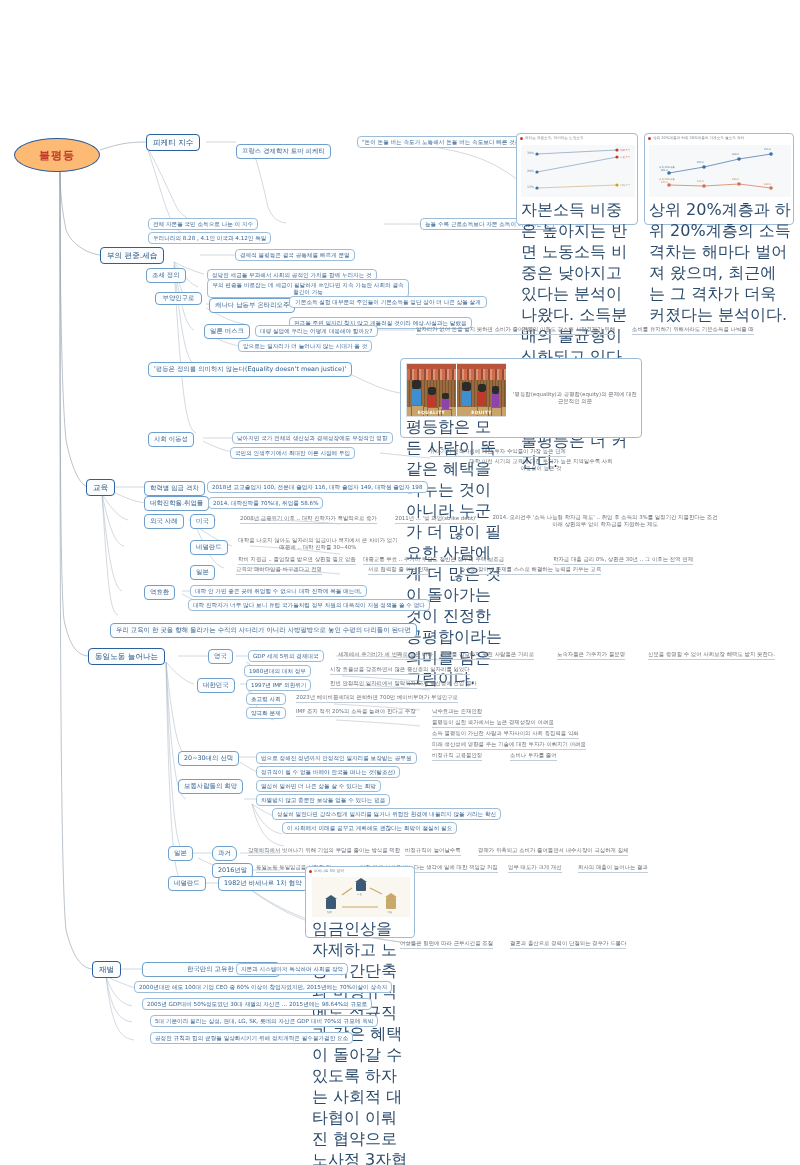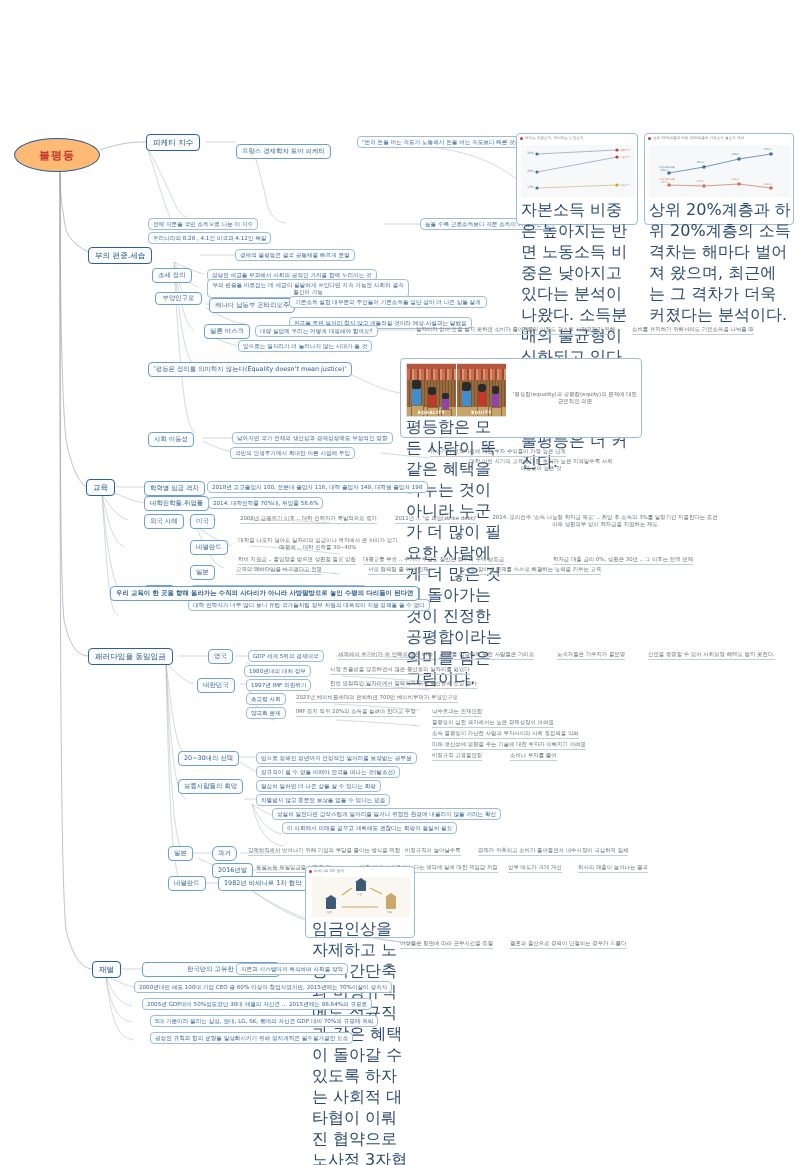--- a/index.html
+++ b/index.html
@@ -251,28 +251,28 @@
         <text x="10" y="35" font-size="2.4" fill="#c0703a">하위 20%계층</text>
         <text x="12" y="38" font-size="2.4" fill="#c0703a">147.0</text>
         <text x="48" y="37" font-size="2.4" fill="#c0703a">144.0</text>
         <text x="83" y="35" font-size="2.4" fill="#c0703a">150.0</text>
         <text x="115" y="40" font-size="2.4" fill="#c0703a">132.0</text>
       </svg>
     </div>
     <div class="cap" style="position:absolute;left:4px;top:66px;width:142px;">상위 20%계층과 하위 20%계층의 소득 격차는 해마다 벌어져 왔으며, 최근에는 그 격차가 더욱 커졌다는 분석이다.</div>
   </div>
 
-  <div class="node lv1" style="left:88px;top:247px;">
+  <div class="node lv1" style="left:100px;top:247px;">
     <span>부의 편중.세습</span>
   </div>
 
   <div class="node lv3" style="left:235px;top:249px;">
     <span>경제적 불평등은 결국 공동체를 빠르게 분열</span>
   </div>
-  <div class="node lv2" style="left:152px;top:268px;">
+  <div class="node lv2" style="left:146px;top:268px;">
     <span>조세 정의</span>
   </div>
   <div class="node lv3" style="left:207px;top:269px;">
     <span>정당한 세금을 부과해서 사회의 공적인 가치를 함께 누리자는 것</span>
   </div>
   <div class="node lv3 wrap" style="left:207px;top:279px;width:202px;">
     <span>부의 편중을 바로잡는 데 세금이 필달하게 쓰인다면 지속 가능한 사회와 결속활긴이 가능</span>
   </div>
   <div class="node lv2" style="left:155px;top:292px;width:47px;text-align:center;white-space:normal;line-height:1.15;">
     <span>부양인구로</span>
@@ -410,26 +410,26 @@
 
   <div class="node lv2" style="left:144px;top:585px;">
     <span>역효환</span>
   </div>
   <div class="node lv3" style="left:190px;top:585px;">
     <span>대학 안 가면 좋은 곳에 취업할 수 없으니 대학 진학에 목을 매는데,</span>
   </div>
   <div class="node lv3" style="left:188px;top:599px;">
     <span>대학 진학자가 너무 많다 보니 유럽 국가들처럼 정부 차원의 대폭적이 지원 정책을 쓸 수 없다</span>
   </div>
-  <div class="node lv2" style="left:110px;top:586px;font-weight:bold;">
+  <div class="node lv2" style="left:110px;top:623px;">
     <span>우리 교육이 한 곳을 향해 올라가는 수직의 사다리가 아니라 사방팔방으로 놓인 수평의 다리들이 된다면</span>
   </div>
 
   <div class="node lv1" style="left:88px;top:648px;">
-    <span>패러다임을 동일임금</span>
+    <span>동일노동 늘어나는</span>
   </div>
 
   <div class="node lv2" style="left:208px;top:649px;">
     <span>영국</span>
   </div>
   <div class="node lv3" style="left:248px;top:650px;">
     <span>GDP 세계 5위의 경제대국</span>
   </div>
   <div class="node plain underline" style="left:338px;top:651px;">세계에서 주거비가 세 번째로 높은 나라</div>
   <div class="node plain underline" style="left:441px;top:651px;">집세를 감당하지 못한 사람들은 거리로</div>

